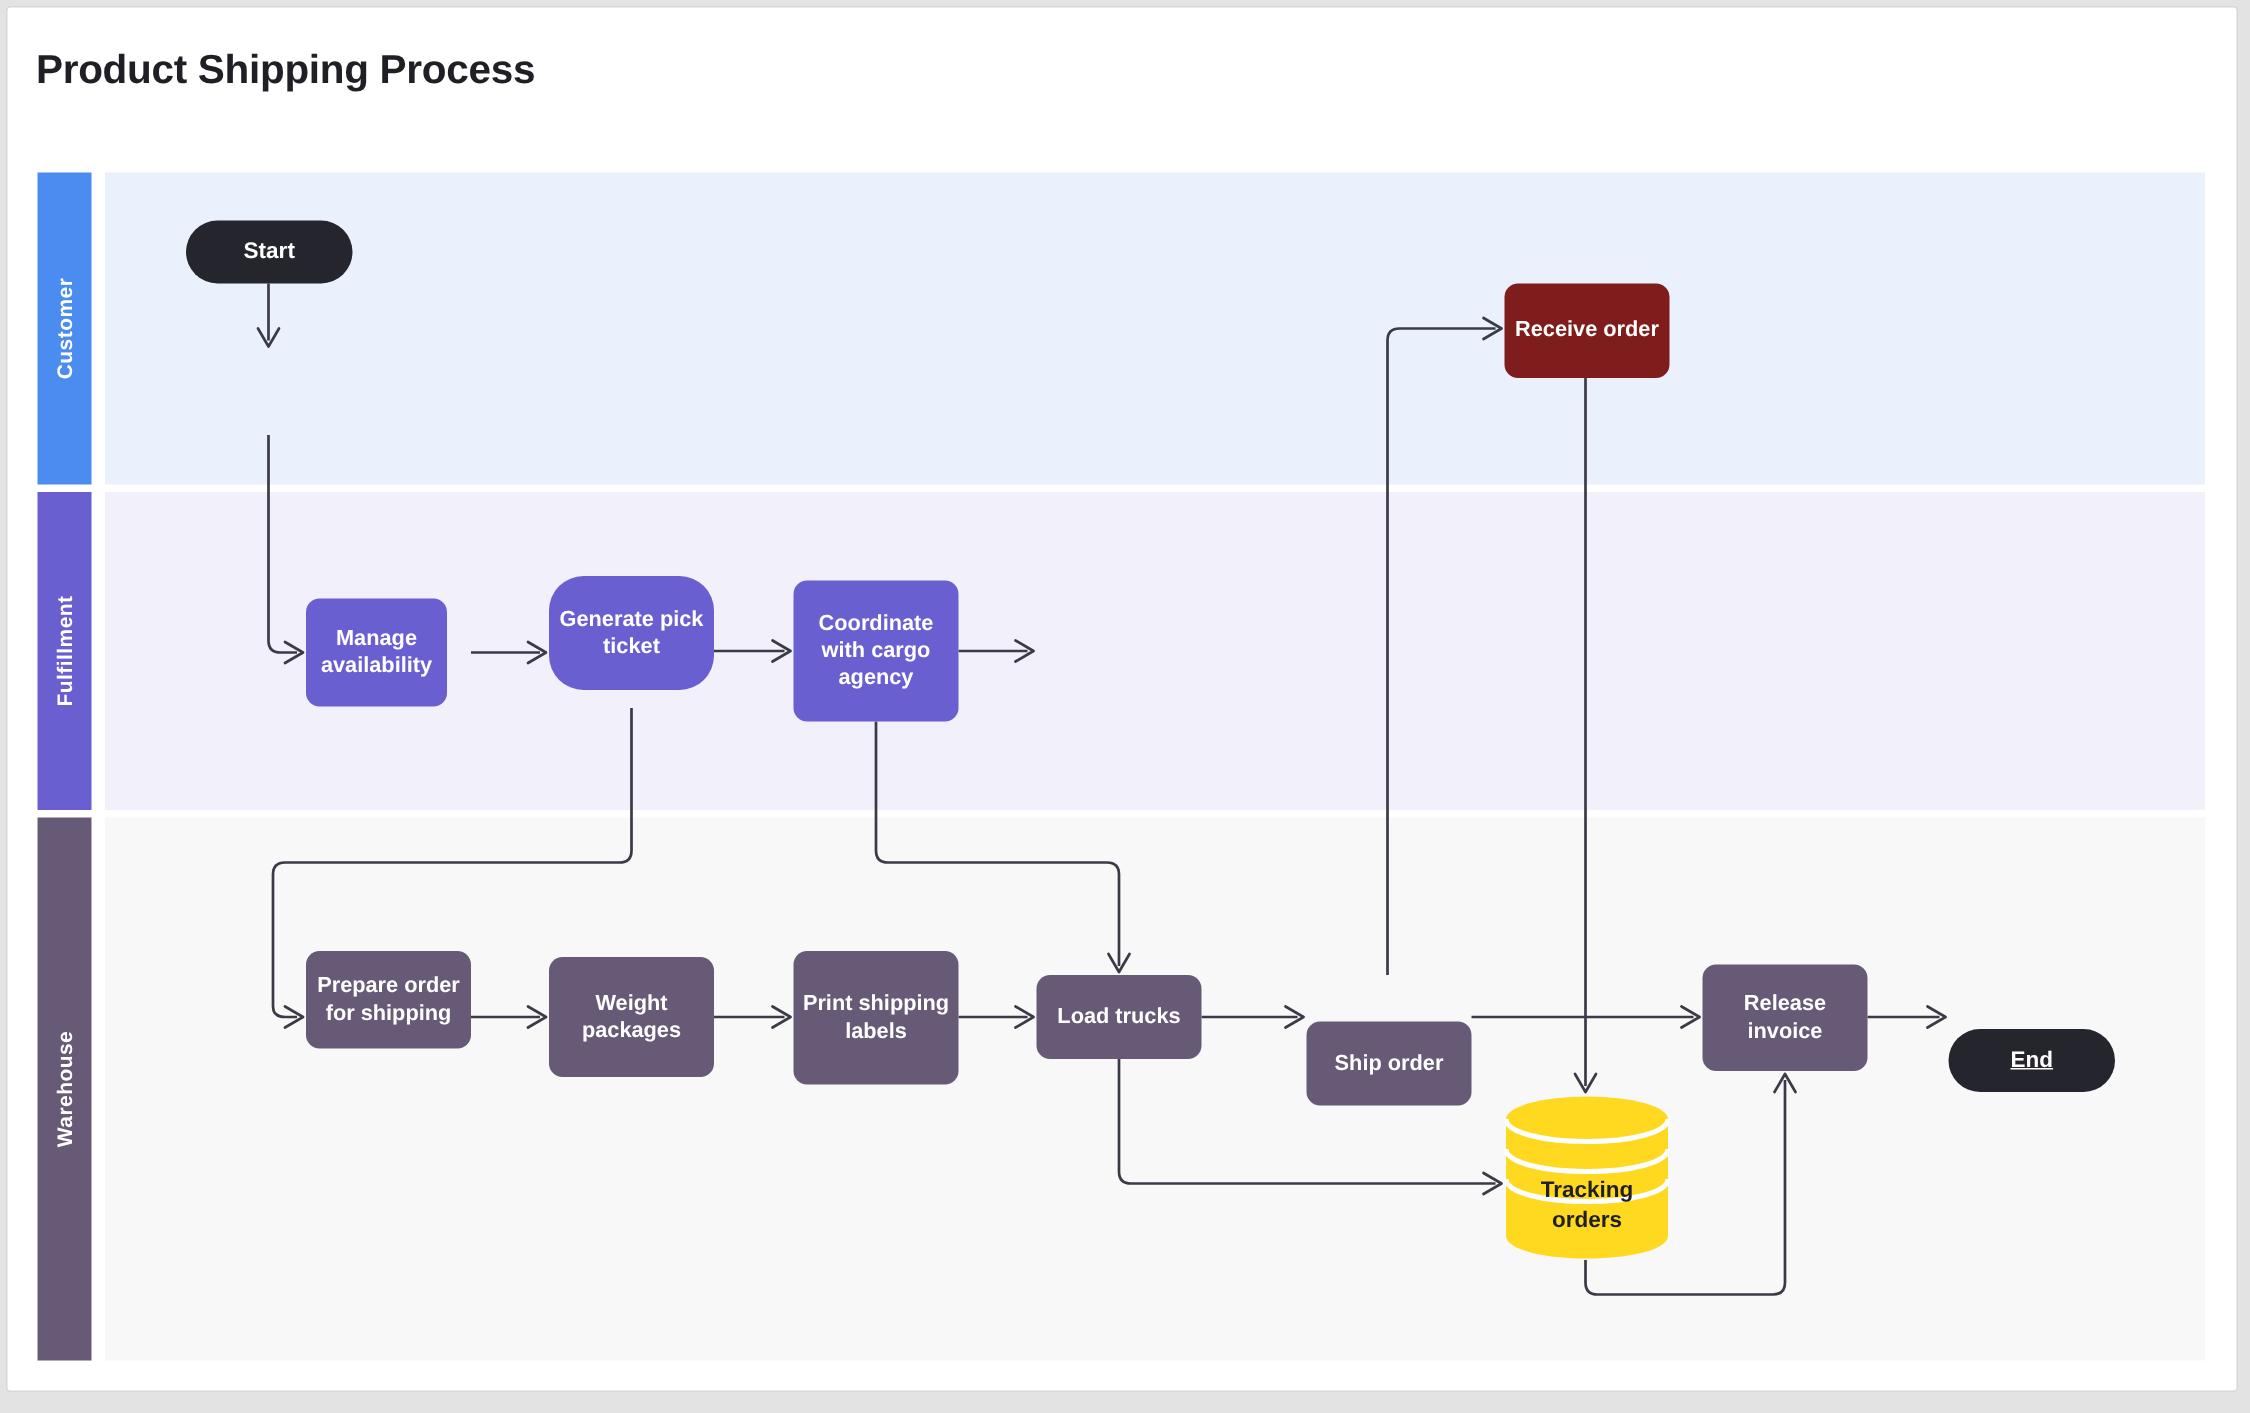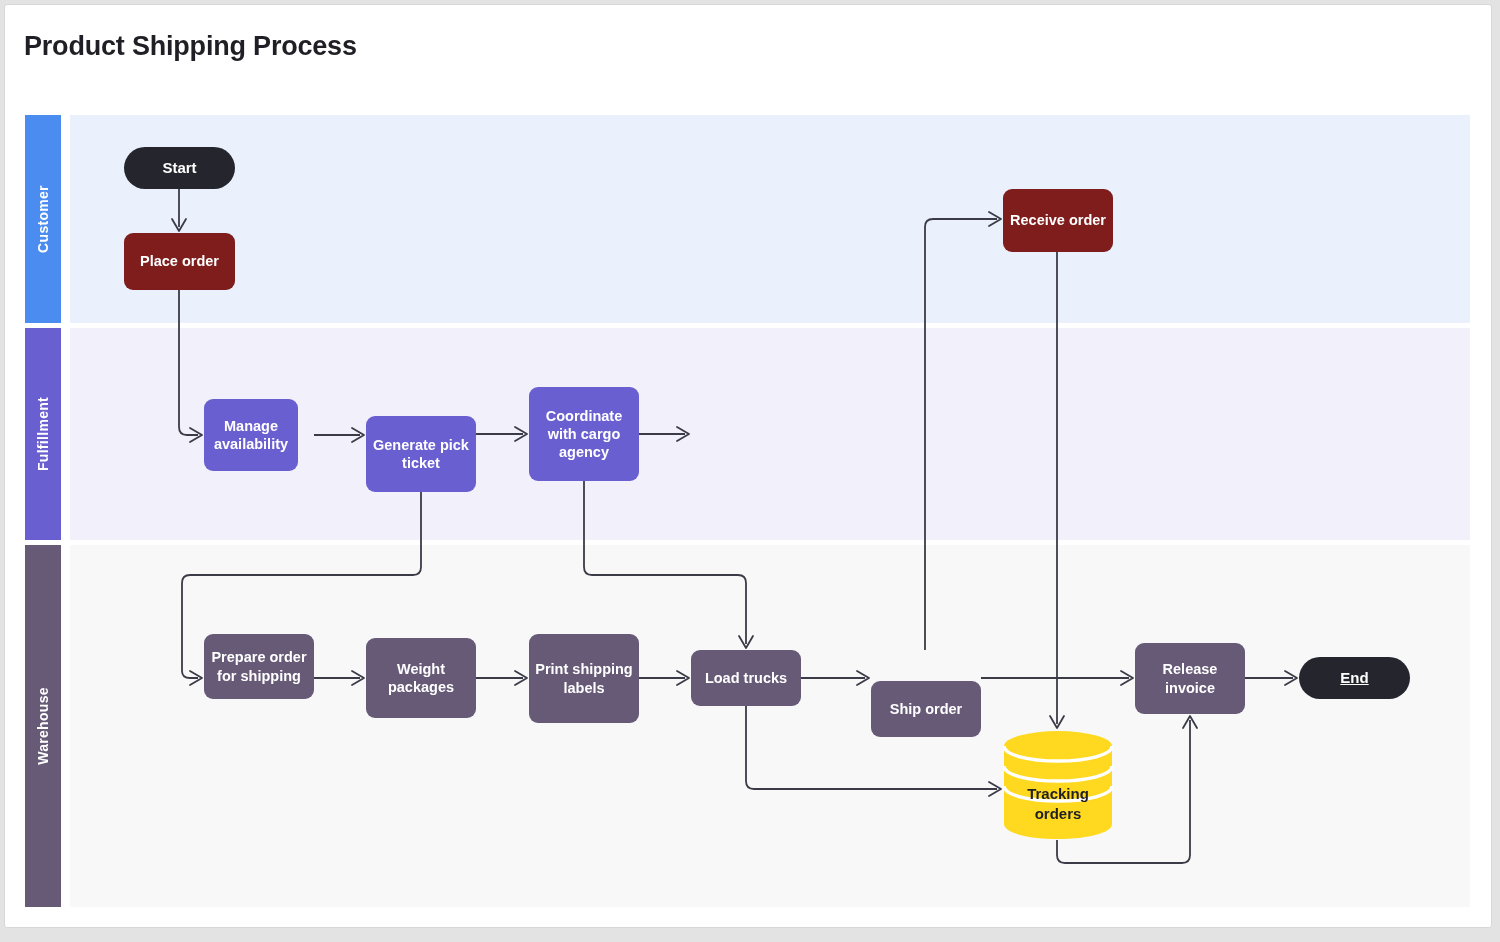--- a/index.html
+++ b/index.html
@@ -198,33 +198,30 @@
     <polyline class="arrowhead" points="1183,728 1190,716 1197,728"></polyline>
 
     <path d="M1245,678 L1293,678"></path>
     <polyline class="arrowhead" points="1285,671 1297,678 1285,685"></polyline>
   </svg>
 
   <div class="node terminator" style="left:124px;top:147px;width:111px;height:42px;">
     <span>Start</span>
   </div>
 
-  <div class="node customer" style="left:124px;top:233px;width:111px;height:57px;">
-    <span>Place order</span>
-  </div>
 
   <div class="node customer" style="left:1003px;top:189px;width:110px;height:63px;">
     <span>Receive order</span>
   </div>
 
   <div class="node fulfillment" style="left:204px;top:399px;width:94px;height:72px;">
     <span>Manage availability</span>
   </div>
 
-  <div class="node fulfillment" style="left:366px;top:416px;width:110px;height:76px;">
+  <div class="node fulfillment" style="left:366px;top:384px;width:110px;height:76px;border-radius:23px;">
     <span>Generate pick ticket</span>
   </div>
 
   <div class="node fulfillment" style="left:529px;top:387px;width:110px;height:94px;">
     <span>Coordinate with cargo agency</span>
   </div>
 
 
   <div class="node warehouse" style="left:204px;top:634px;width:110px;height:65px;">
     <span>Prepare order for shipping</span>
@@ -243,21 +240,21 @@
   </div>
 
   <div class="node warehouse" style="left:871px;top:650px;width:110px;height:56px;margin-top:31px;">
     <span>Ship order</span>
   </div>
 
   <div class="node warehouse" style="left:1135px;top:643px;width:110px;height:71px;">
     <span>Release invoice</span>
   </div>
 
-  <div class="node terminator" style="left:1299px;top:657px;width:111px;height:42px;text-decoration:underline;">
+  <div class="node terminator" style="left:1299px;top:686px;width:111px;height:42px;text-decoration:underline;">
     <span>End</span>
   </div>
 
   <div class="db" style="left:1003px;top:730px;width:110px;height:110px;">
     <svg width="110" height="110" viewBox="0 0 110 110">
       <path d="M1,16 L1,94 C1,102.8 25.2,109 55,109 C84.8,109 109,102.8 109,94 L109,16 Z" fill="#ffd920"></path>
       <ellipse cx="55" cy="16" rx="54" ry="15" fill="#ffd920"></ellipse>
       <path d="M1,16 C1,24.8 25.2,31 55,31 C84.8,31 109,24.8 109,16" fill="none" stroke="#ffffff" stroke-width="3.4"></path>
       <path d="M1,36 C1,44.8 25.2,51 55,51 C84.8,51 109,44.8 109,36" fill="none" stroke="#ffffff" stroke-width="3.4"></path>
       <path d="M1,56 C1,64.8 25.2,71 55,71 C84.8,71 109,64.8 109,56" fill="none" stroke="#ffffff" stroke-width="3.4"></path>

